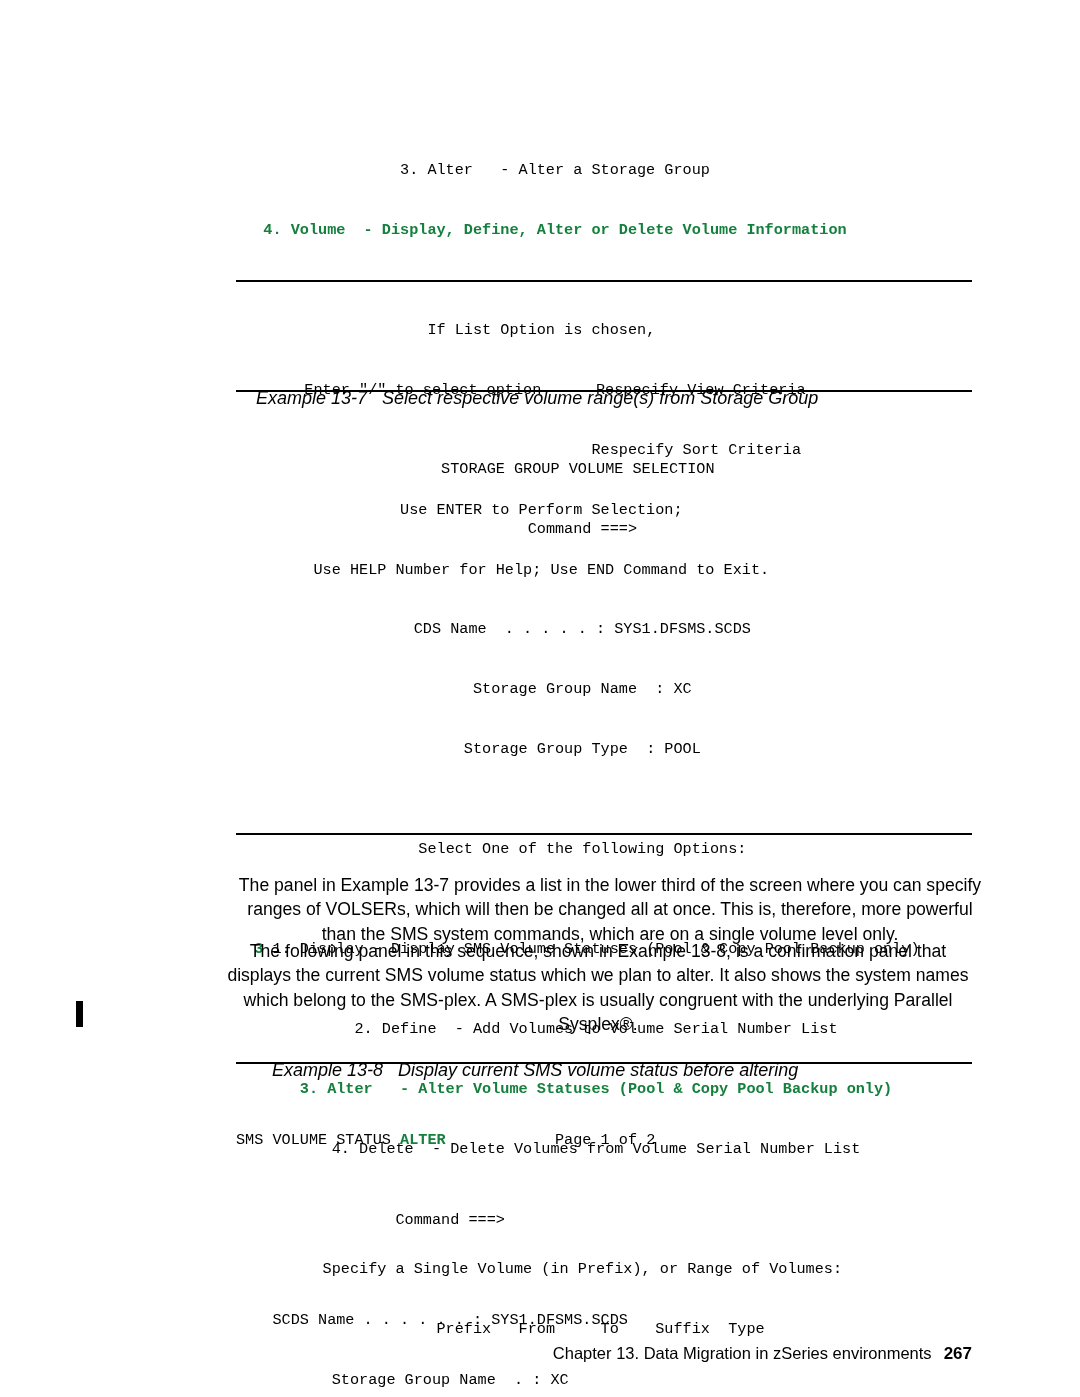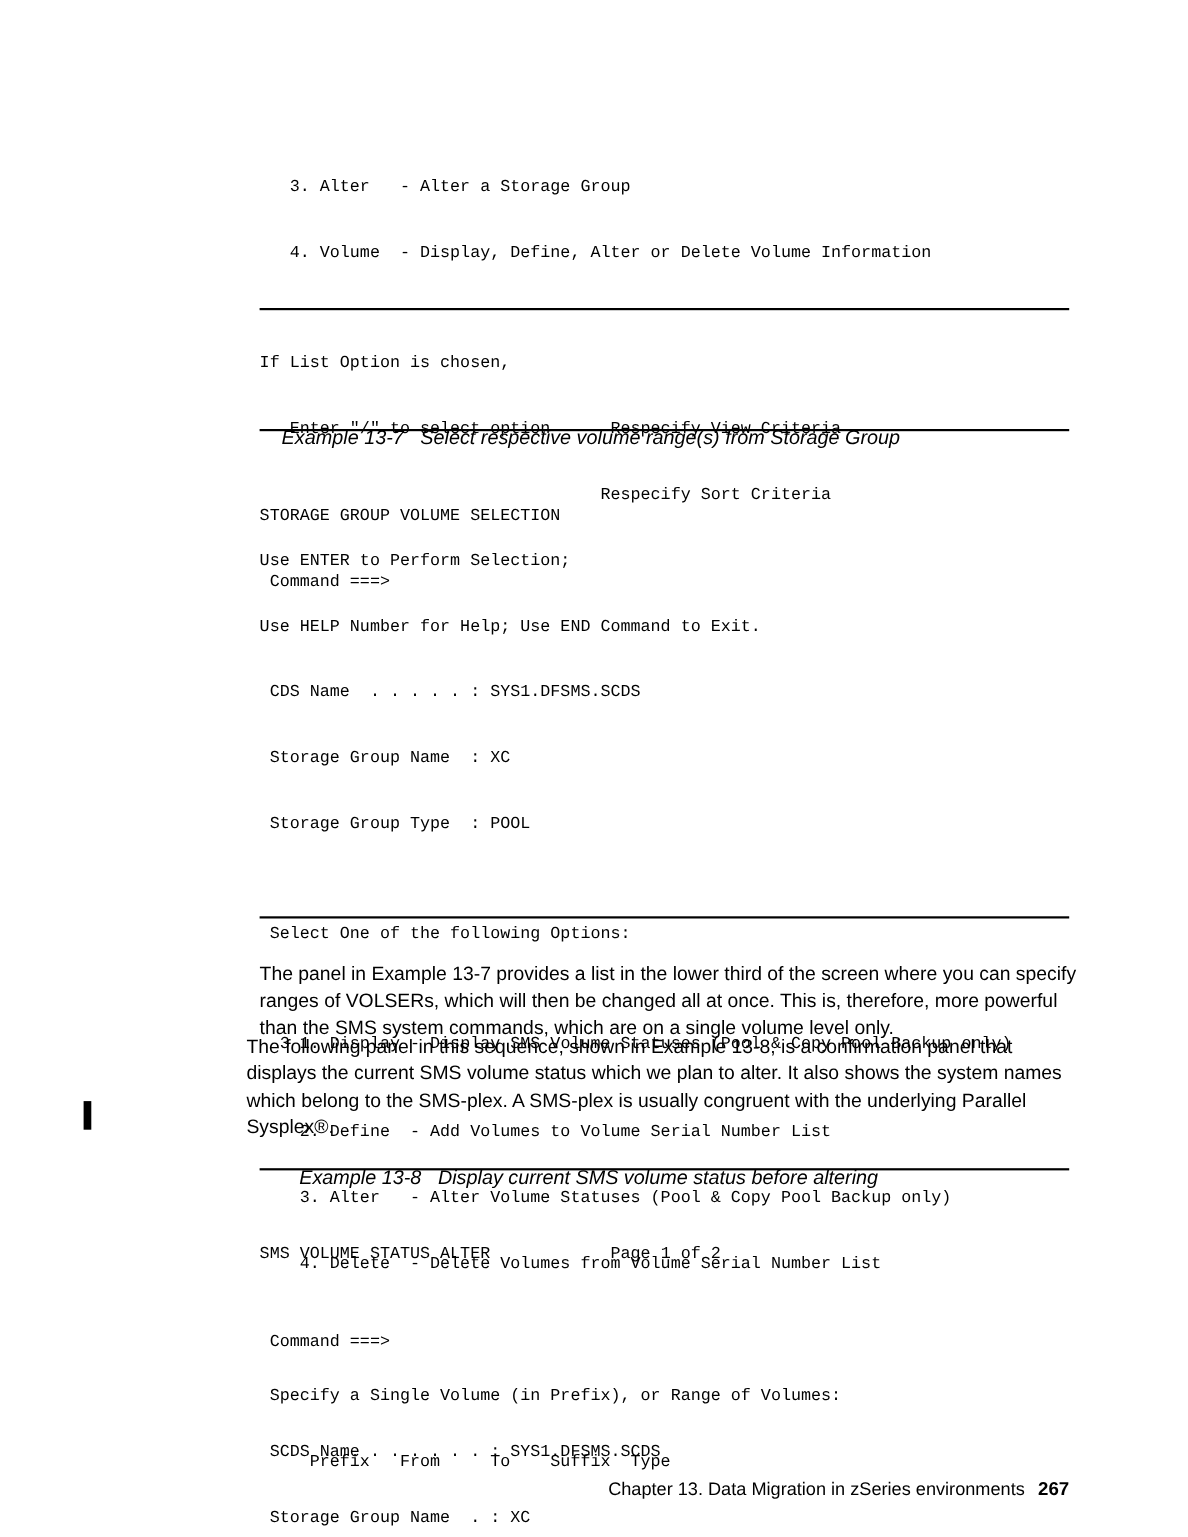--- a/index.html
+++ b/index.html
@@ -23,32 +23,33 @@
     left: 76px;
     top: 1001px;
     width: 7px;
     height: 26px;
     background: #000000;
   }
 
   
   .block {
     position: absolute;
+    text-align: center;
   }
 
   
   .code {
     font-family: "Liberation Mono", "DejaVu Sans Mono", monospace;
     font-size: 15.2px;
     line-height: 20px;
     white-space: pre;
     color: #000000;
     letter-spacing: 0px;
   }
-  .code .blue { color: #000000; }
+  .code .blue { color: #15803d; font-weight: bold; }
 
   
   .para {
     font-family: "Liberation Sans", sans-serif;
     font-size: 17.6px;
     line-height: 24.3px;
     color: #000000;
     width: 748px;
   }
 

